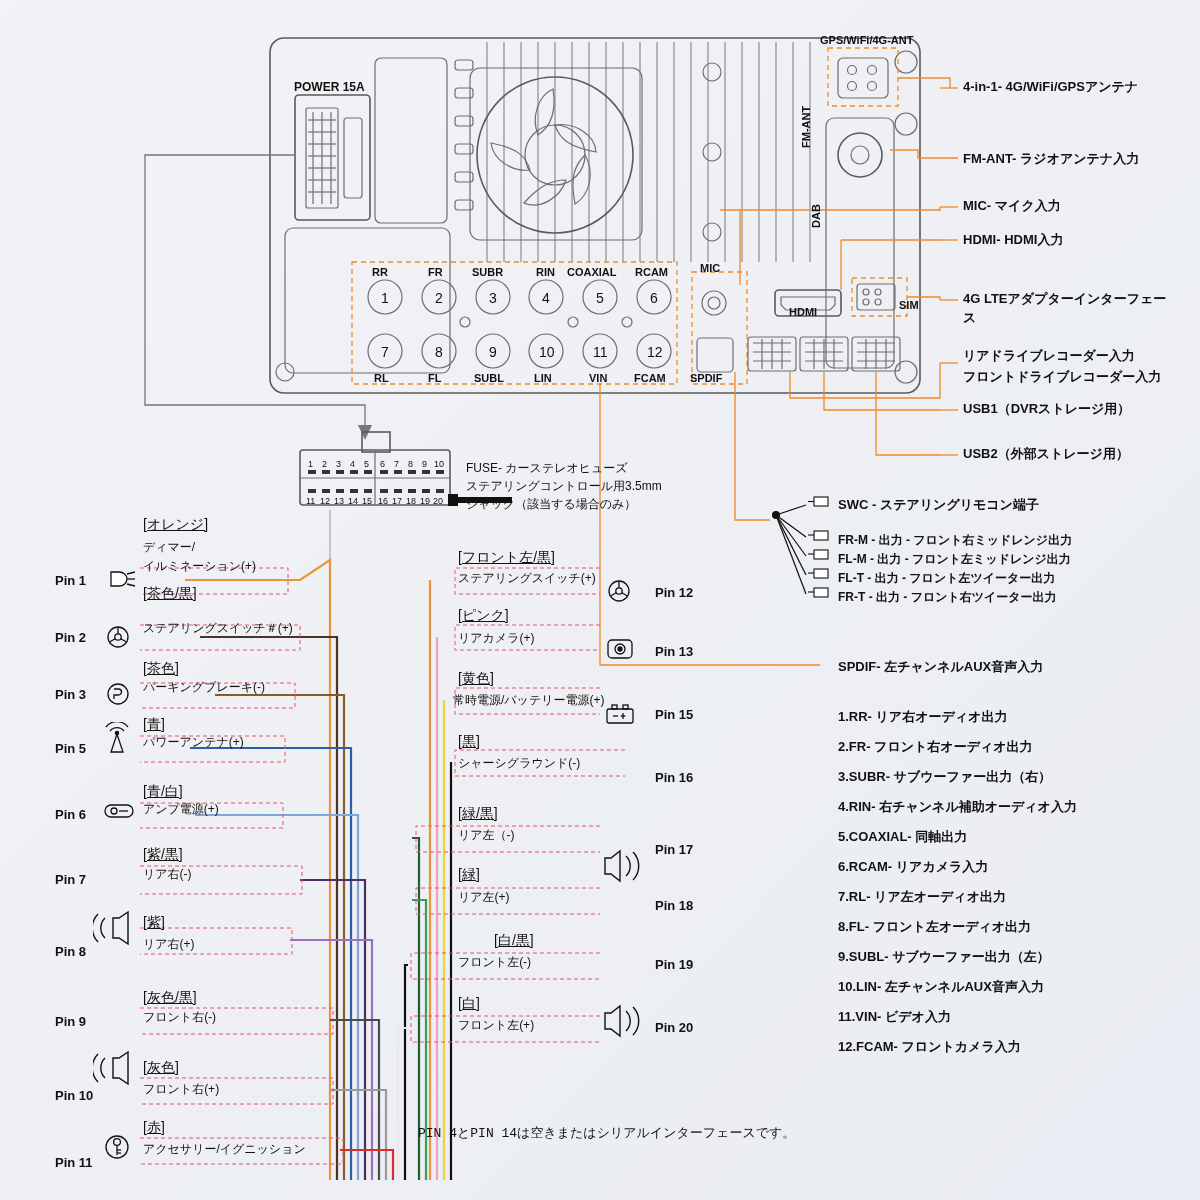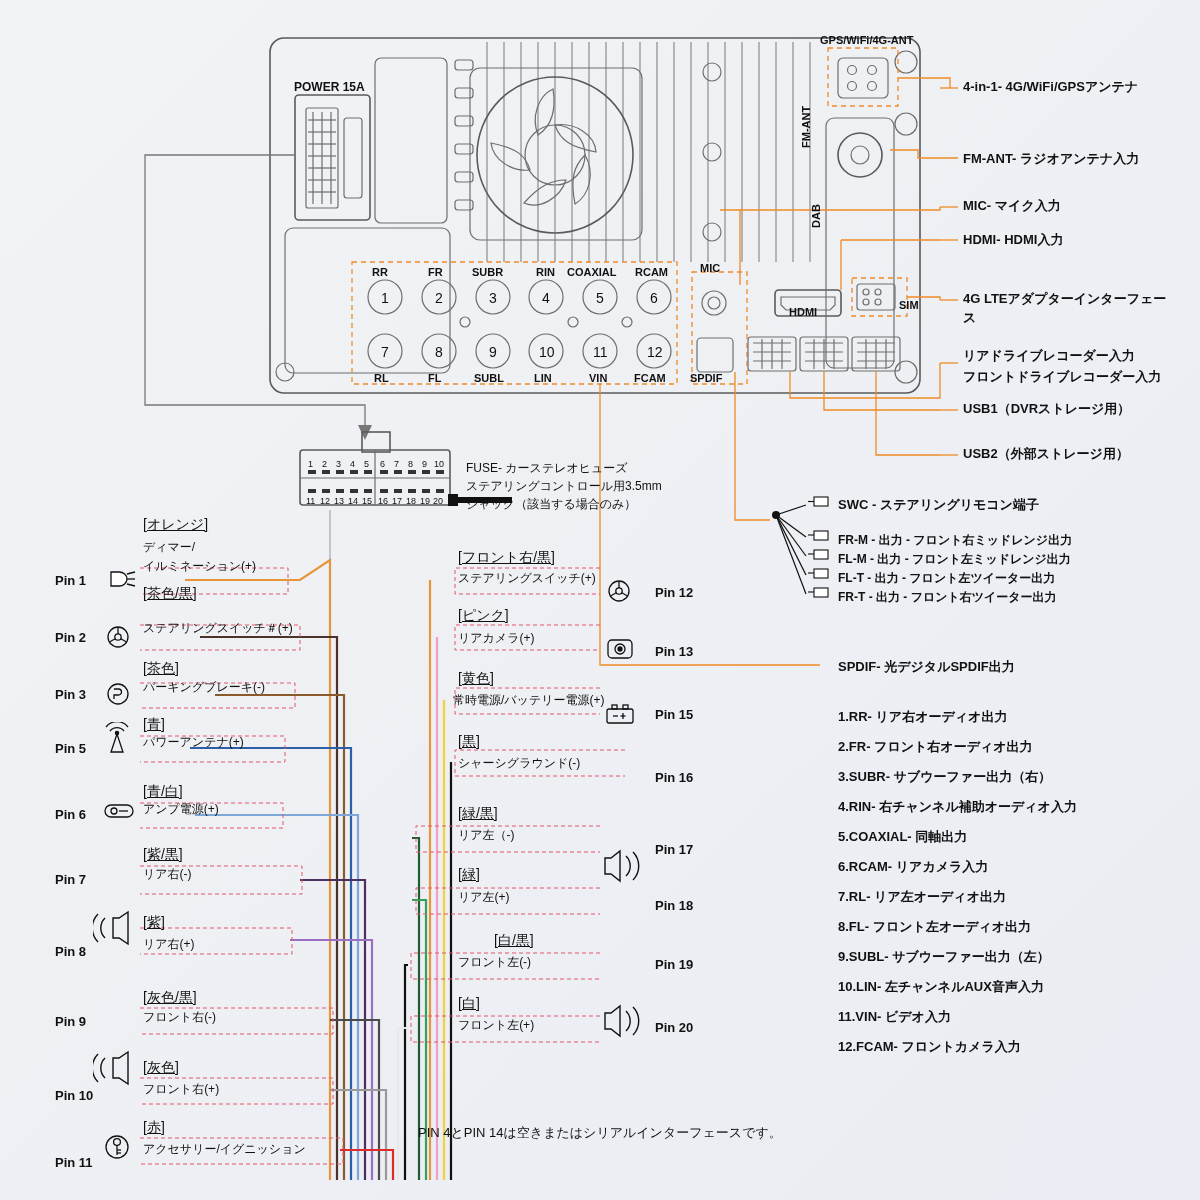--- a/index.html
+++ b/index.html
@@ -369,21 +369,21 @@
       <rect x="6" y="55" width="14" height="9" fill="#fff"></rect>
         <line x1="0" y1="59" x2="6" y2="59"></line>
       <rect x="6" y="74" width="14" height="9" fill="#fff"></rect>
         <line x1="0" y1="78" x2="6" y2="78"></line>
       <rect x="6" y="93" width="14" height="9" fill="#fff"></rect>
         <line x1="0" y1="97" x2="6" y2="97"></line>
     </g>
   </svg>
 </div>
 
-<div class="abs lbl bold" style="left:838px;top:658px;">SPDIF- 光デジタルSPDIF出力</div>
+<div class="abs lbl bold" style="left:838px;top:658px;">SPDIF- 左チャンネルAUX音声入力</div>
 
 <div class="abs" style="left:838px;top:702px;line-height:30px;">
   <div class="lbl bold">1.RR- リア右オーディオ出力</div>
   <div class="lbl bold">2.FR- フロント右オーディオ出力</div>
   <div class="lbl bold">3.SUBR- サブウーファー出力（右）</div>
   <div class="lbl bold">4.RIN- 右チャンネル補助オーディオ入力</div>
   <div class="lbl bold">5.COAXIAL- 同軸出力</div>
   <div class="lbl bold">6.RCAM- リアカメラ入力</div>
   <div class="lbl bold">7.RL- リア左オーディオ出力</div>
   <div class="lbl bold">8.FL- フロント左オーディオ出力</div>
@@ -544,21 +544,21 @@
   <svg width="26" height="26">
       <g fill="none" stroke="#111" stroke-width="1.3">
         <circle cx="13" cy="13" r="10"></circle>
         <circle cx="13" cy="13" r="3.2"></circle>
         <line x1="13" y1="3" x2="13" y2="10"></line>
         <line x1="4.5" y1="18" x2="10.2" y2="14.8"></line>
         <line x1="21.5" y1="18" x2="15.8" y2="14.8"></line>
       </g>
     </svg>
 </div>
-<div class="abs wirecolor" style="left:458px;top:549px;">[フロント右/黒]</div>
+<div class="abs wirecolor" style="left:458px;top:549px;">[フロント左/黒]</div>
 <div class="abs lbl-sm" style="left:458px;top:570px;text-align:right;">ステアリングスイッチ(+)</div>
 
 <div class="abs pin" style="left:655px;top:644px;">Pin 13</div>
 <div class="abs" style="left:606px;top:637px;">
   <svg width="28" height="24">
       <g fill="none" stroke="#111" stroke-width="1.3">
         <rect x="2" y="3" width="24" height="18" rx="4"></rect>
         <circle cx="14" cy="12" r="5"></circle>
         <circle cx="14" cy="12" r="2" fill="#111"></circle>
       </g>
@@ -614,13 +614,13 @@
       </g>
     </svg>
 </div>
 <div class="abs wirecolor" style="left:458px;top:932px;padding-left:36px;">[白/黒]</div>
 <div class="abs lbl-sm" style="left:458px;top:954px;">フロント左(-)</div>
 
 <div class="abs pin" style="left:655px;top:1020px;">Pin 20</div>
 <div class="abs wirecolor" style="left:458px;top:995px;">[白]</div>
 <div class="abs lbl-sm" style="left:458px;top:1017px;">フロント左(+)</div>
 
-<div class="abs lbl" style="left:418px;top:1124px;">PIN 4とPIN 14は空きまたはシリアルインターフェースです。</div>
+<div class="abs lbl" style="left:418px;top:1124px;font-family:Liberation Mono, monospace;">PIN 4とPIN 14は空きまたはシリアルインターフェースです。</div>
 
 </body></html>

